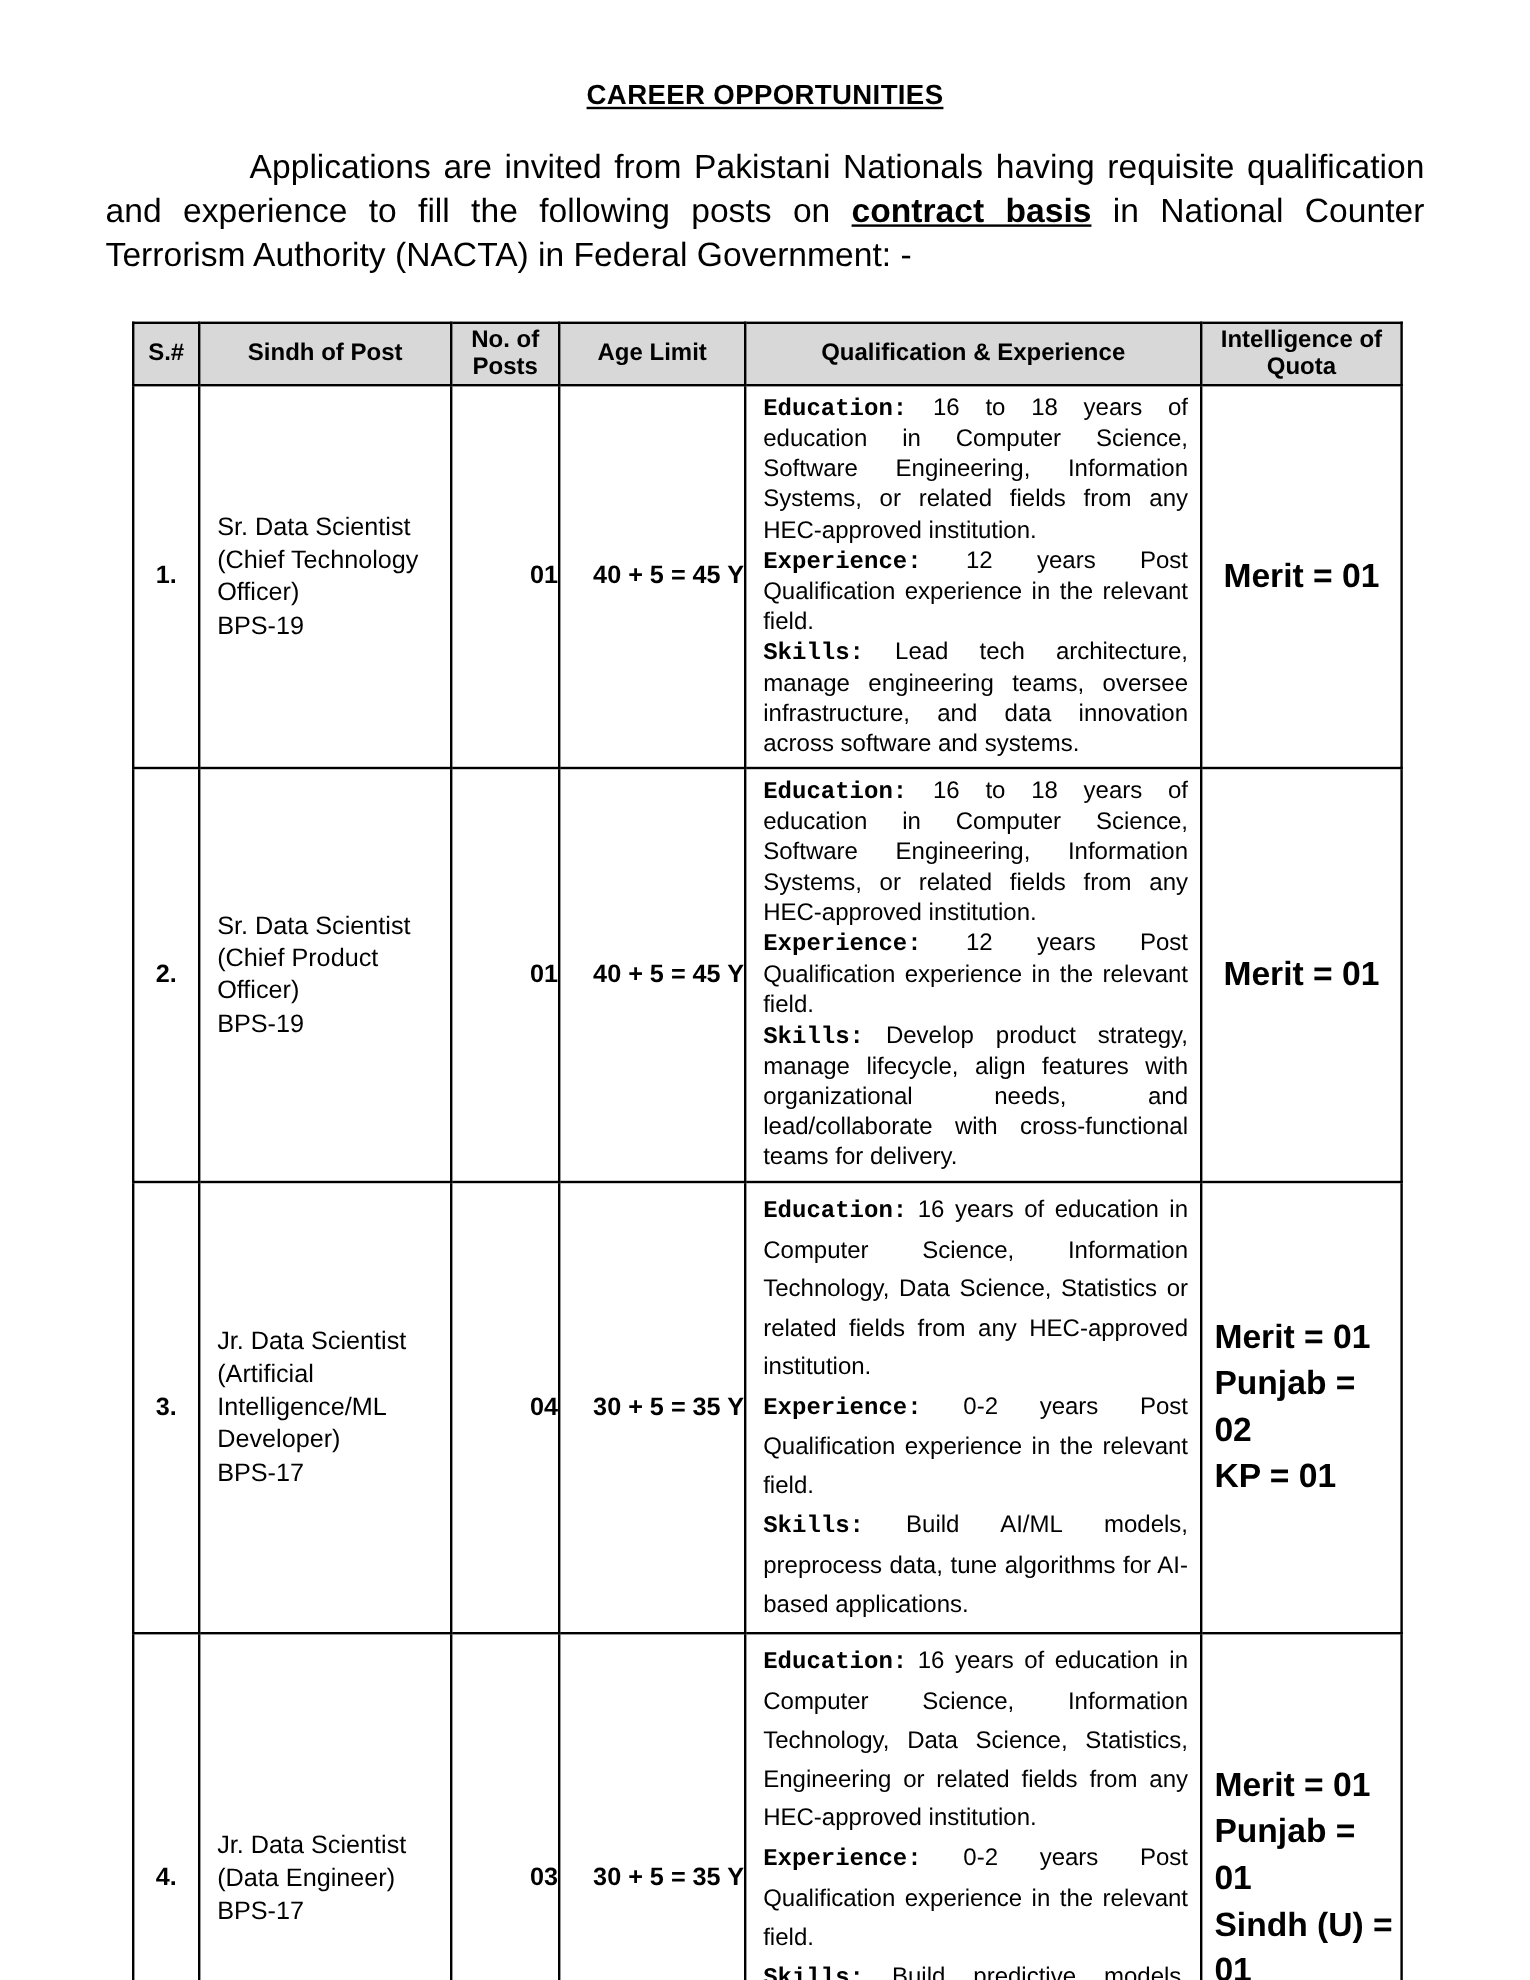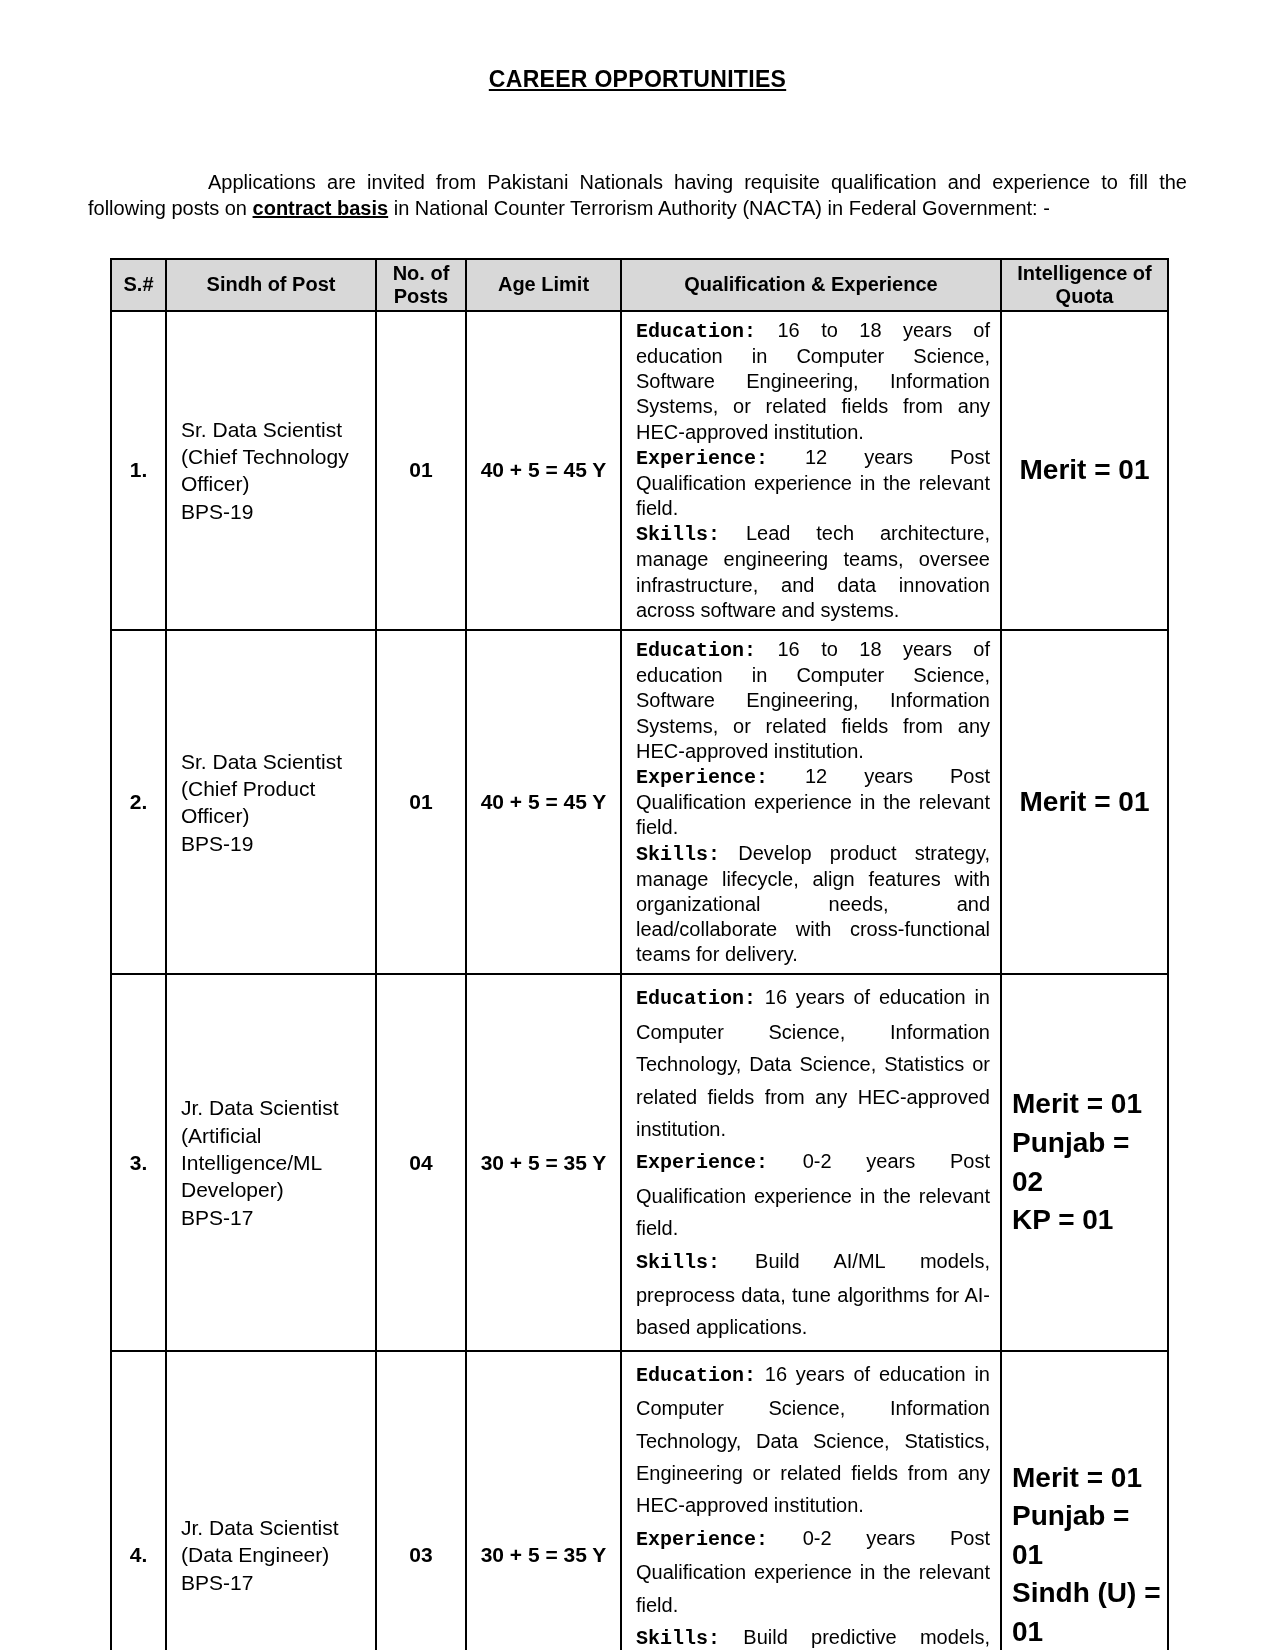--- a/index.html
+++ b/index.html
@@ -10,24 +10,24 @@
     font-family: "Liberation Sans", "DejaVu Sans", sans-serif;
     color: #000000;
     padding: 66px 88px 40px 88px;
   }
   .doc-title {
     text-align: center;
     font-size: 23px;
     font-weight: bold;
     letter-spacing: 0.3px;
     text-decoration: underline;
-    margin-bottom: 76px;
+    margin-bottom: 28px;
   }
   .intro {
-    font-size: 20px;
+    font-size: 28px;
     line-height: 1.32;
     text-align: justify;
     text-indent: 120px;
     margin-bottom: 36px;
   }
   .intro .bu { font-weight: bold; text-decoration: underline; }
   table.jobs {
     border-collapse: collapse;
     table-layout: fixed;
     margin-left: 22px;
@@ -56,21 +56,21 @@
     font-weight: normal;
     font-size: 21px;
     text-align: left;
     padding: 10px 8px 10px 14px;
     white-space: pre-line;
     line-height: 1.3;
   }
   td.c-num, td.c-age {
     font-weight: bold;
     font-size: 21px;
-    text-align: center;
+    text-align: right;
   }
   td.c-qual {
     vertical-align: top;
     font-size: 20px;
     text-align: justify;
     padding: 6px 10px 6px 14px;
   }
   td.c-qual p { margin: 0; }
   .lh-tight p { line-height: 1.26; }
   .lh-loose p { line-height: 1.62; }

